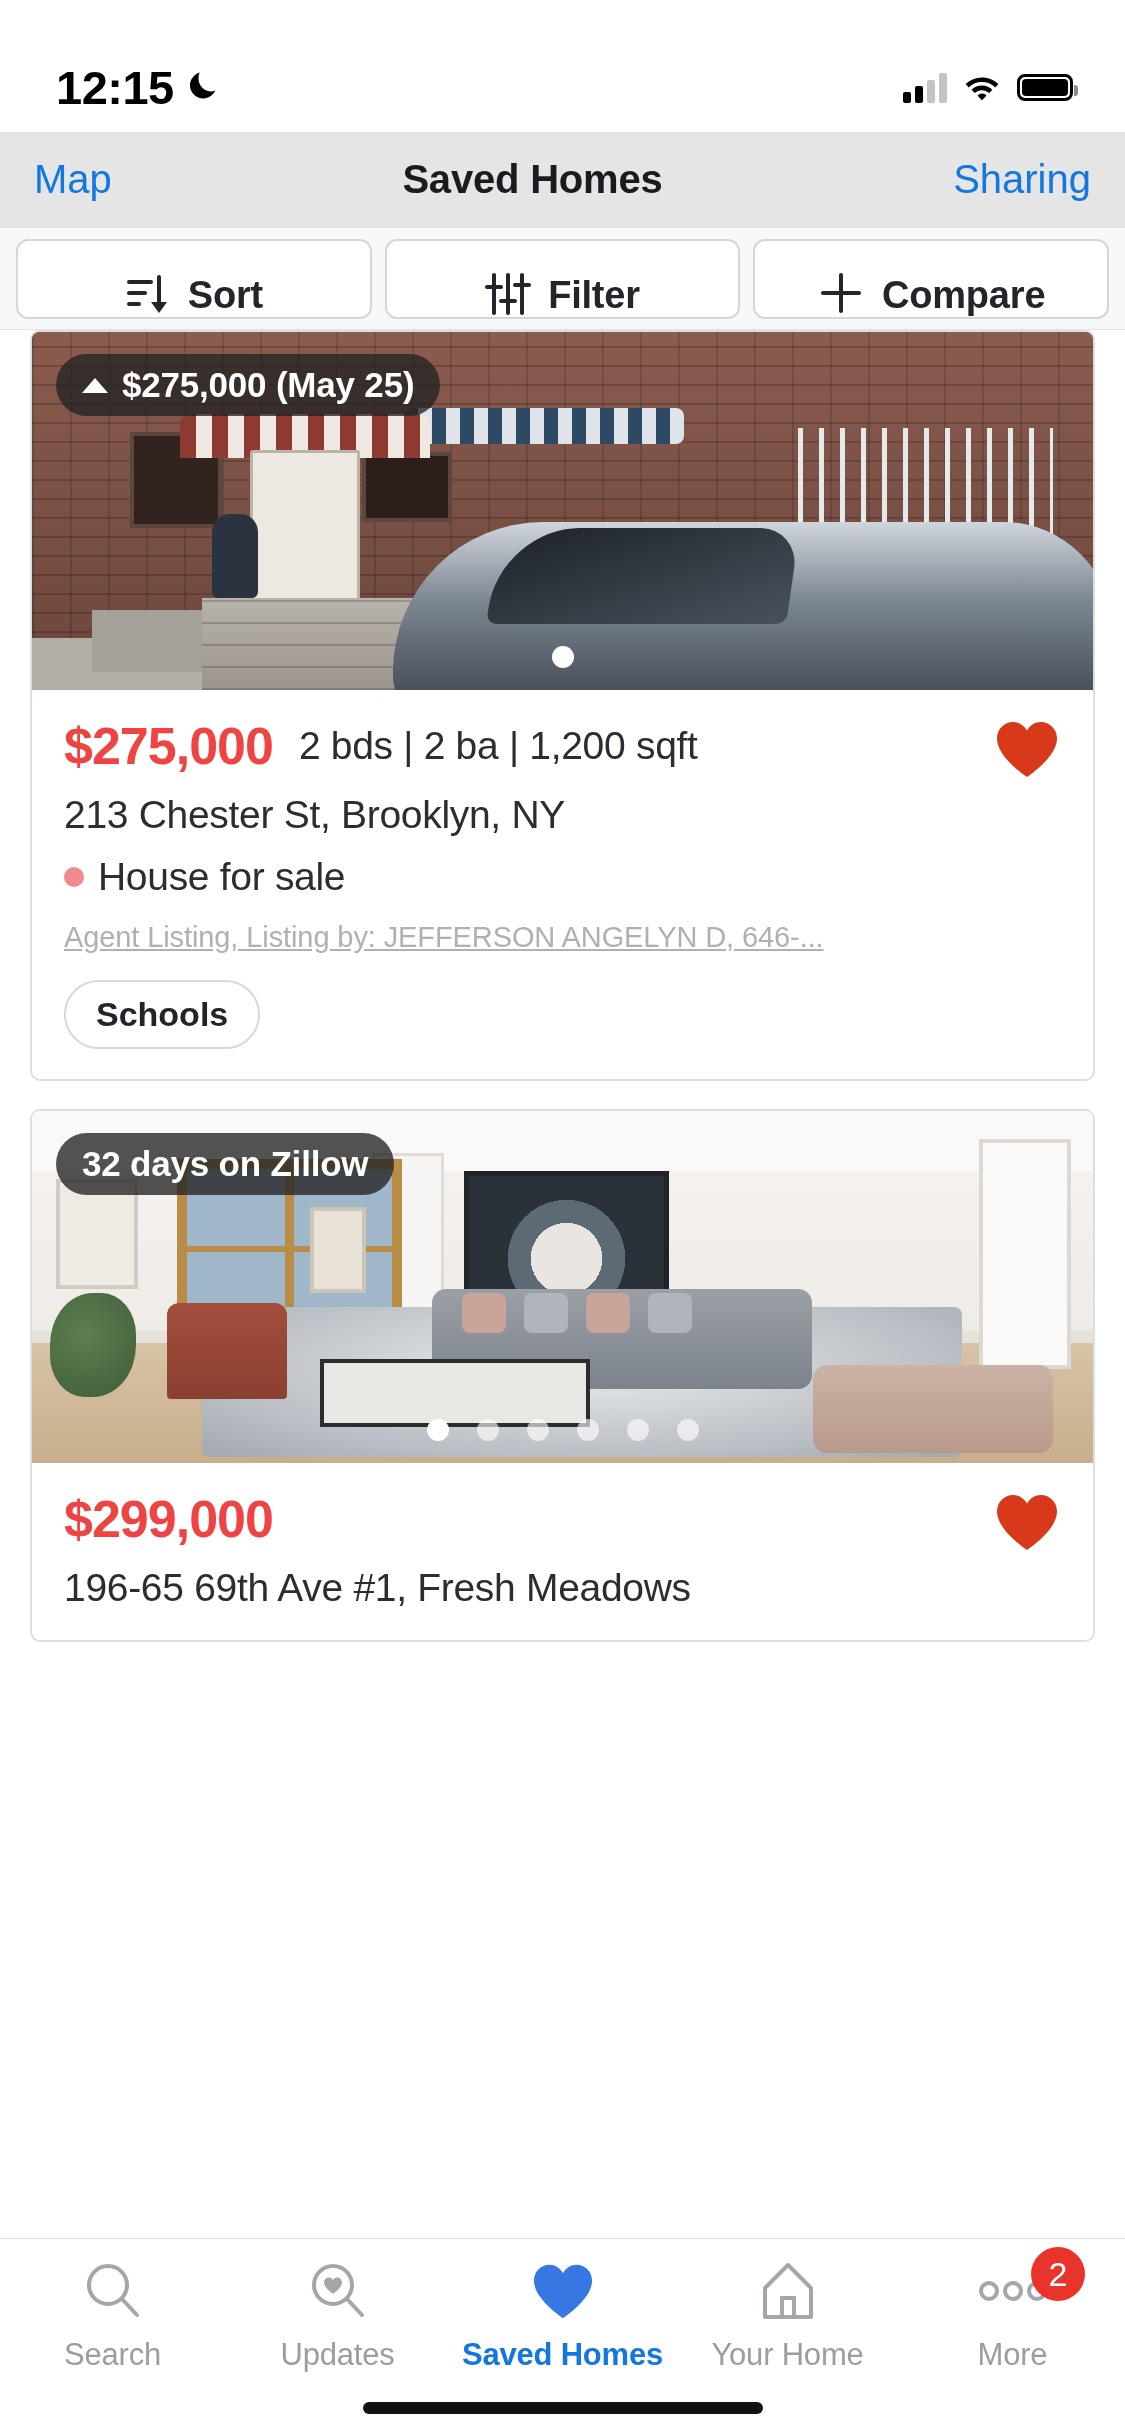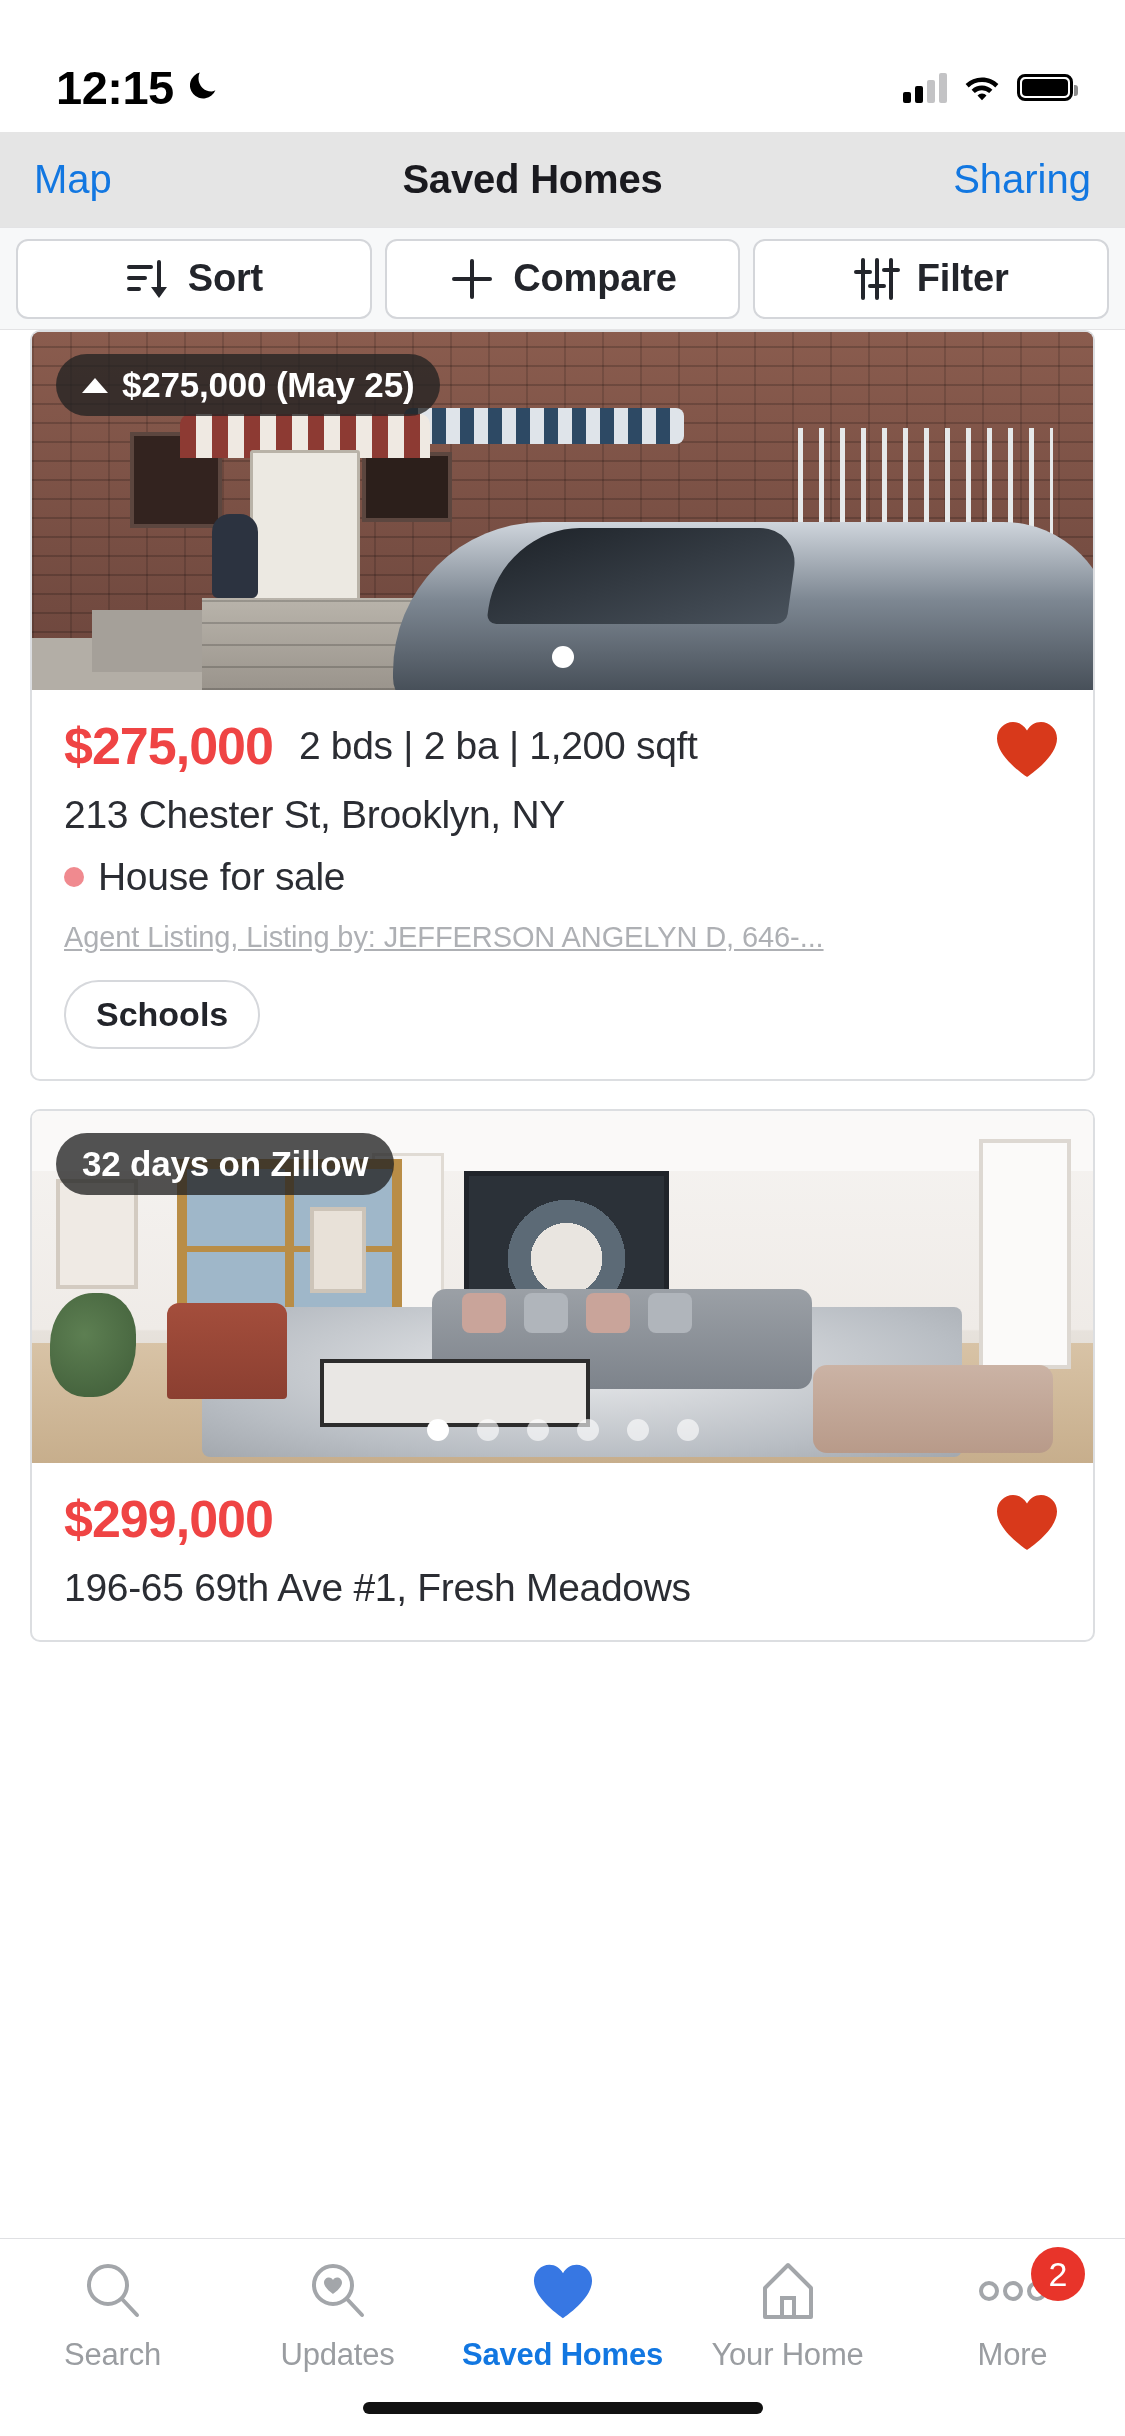--- a/index.html
+++ b/index.html
@@ -60,21 +60,21 @@
     padding:0 16px;
     border-bottom:1px solid #e3e3e5;
   }
   .tb-btn {
     flex:1;
     height:80px;
     background:#fff;
     border:2px solid #d4d6da;
     border-radius:12px;
     display:flex;
-    align-items:center;
+    align-items:flex-end;
     justify-content:center;
     gap:17px;
   }
   .tb-btn span.lbl { font-size:38px; font-weight:700; color:#23252b; letter-spacing:-0.2px; }
   .tb-icon { display:flex; align-items:center; justify-content:center; }
 
   
   .list {
     position:absolute;
     top:330px;
@@ -259,44 +259,44 @@
           <line x1="34" y1="6" x2="34" y2="38"></line>
         </g>
         <path d="M34 42 L26 31 L42 31 Z" fill="#23252b"></path>
       </svg>
     </span>
     <span class="lbl">Sort</span>
   </div>
 
   <div class="tb-btn">
     <span class="tb-icon">
-      <svg width="48" height="48" viewBox="0 0 48 48">
-        <g stroke="#23252b" stroke-width="4" stroke-linecap="round">
-          <line x1="24" y1="6" x2="24" y2="42"></line>
-          <line x1="6" y1="24" x2="42" y2="24"></line>
-        </g>
-      </svg>
-    </span>
-    <span class="lbl">Compare</span>
-  </div>
-
-  <div class="tb-btn">
-    <span class="tb-icon">
       <svg width="46" height="46" viewBox="0 0 46 46">
         <g stroke="#23252b" stroke-width="4" stroke-linecap="round">
           <line x1="9" y1="4" x2="9" y2="42"></line>
           <line x1="23" y1="4" x2="23" y2="42"></line>
           <line x1="37" y1="4" x2="37" y2="42"></line>
           <line x1="2" y1="16" x2="16" y2="16"></line>
           <line x1="16" y1="30" x2="30" y2="30"></line>
           <line x1="30" y1="14" x2="44" y2="14"></line>
         </g>
       </svg>
     </span>
     <span class="lbl">Filter</span>
+  </div>
+
+  <div class="tb-btn">
+    <span class="tb-icon">
+      <svg width="48" height="48" viewBox="0 0 48 48">
+        <g stroke="#23252b" stroke-width="4" stroke-linecap="round">
+          <line x1="24" y1="6" x2="24" y2="42"></line>
+          <line x1="6" y1="24" x2="42" y2="24"></line>
+        </g>
+      </svg>
+    </span>
+    <span class="lbl">Compare</span>
   </div>
 
 </div>
 
 <div class="list">
 
   <div class="card">
     <div class="photo ph1">
       <div class="brickwall"></div>
       <div class="ph1-awn2"></div>

